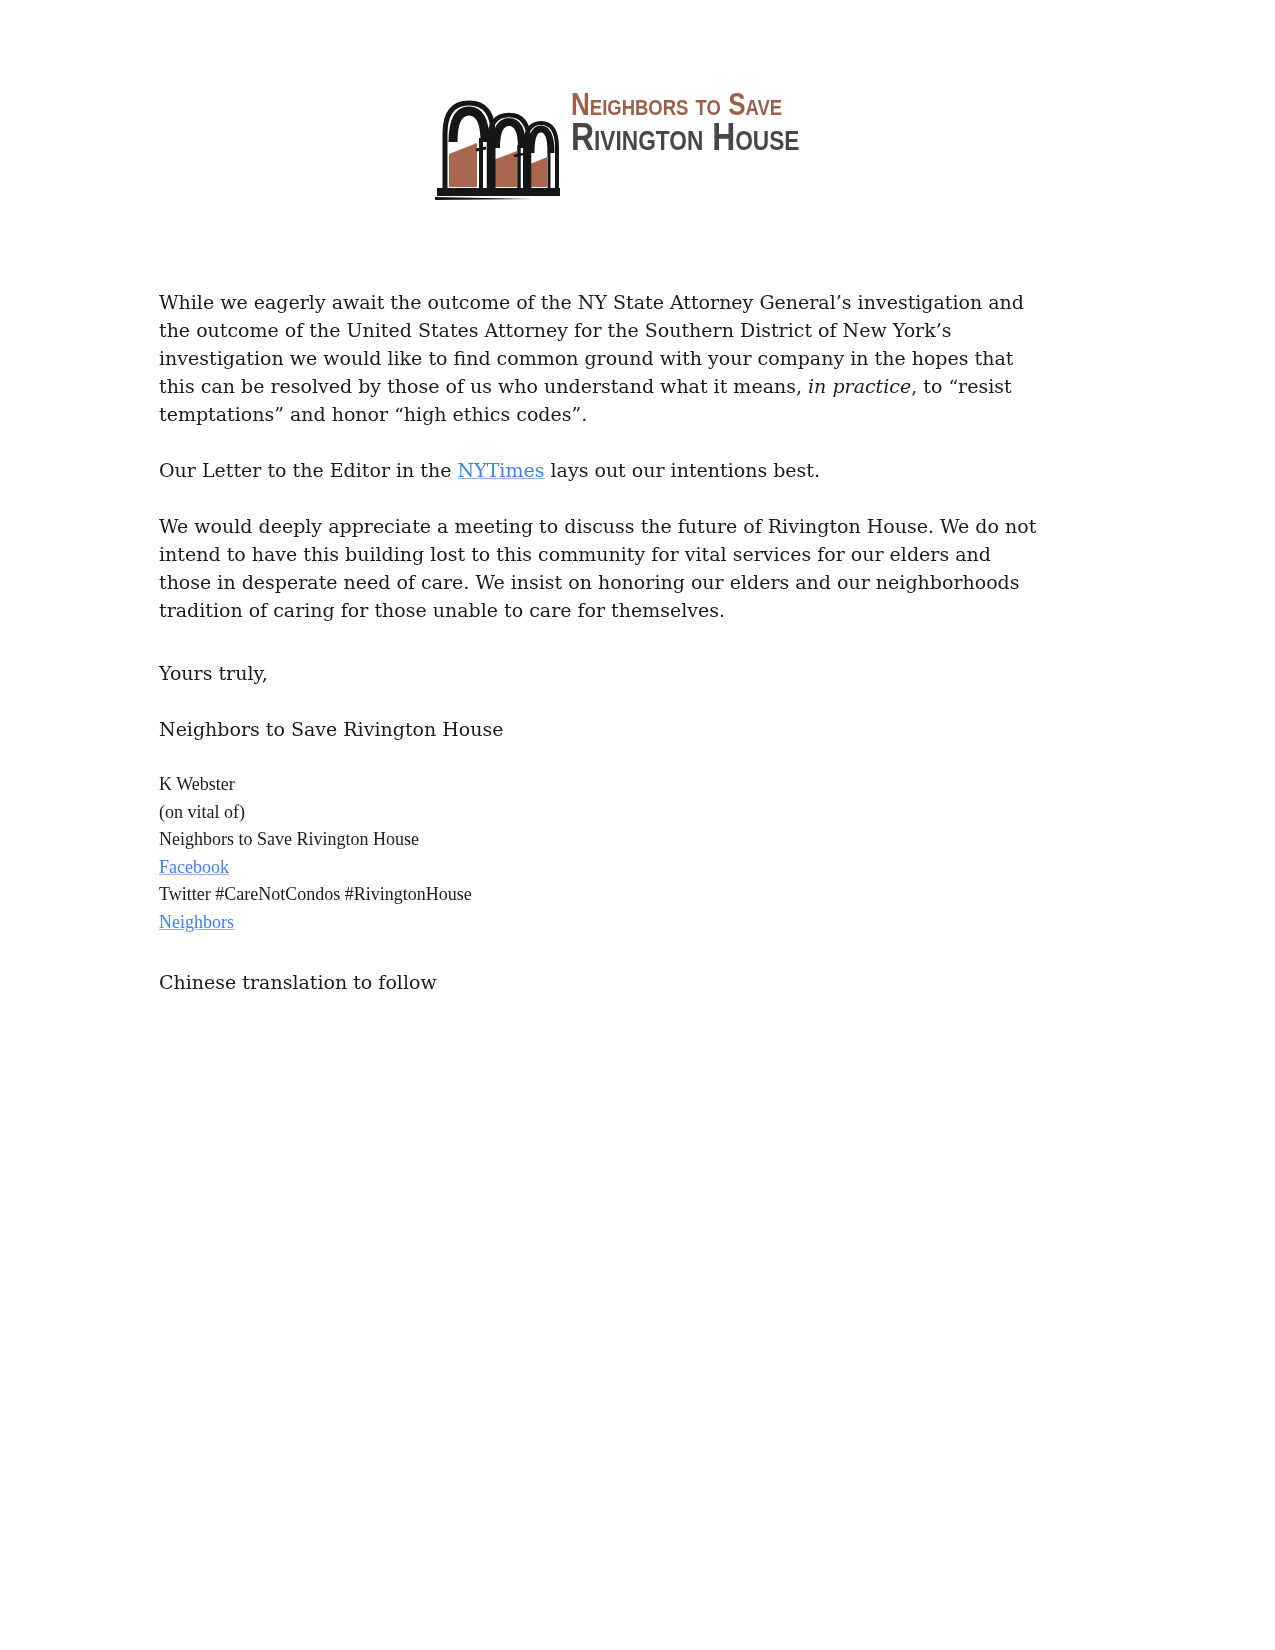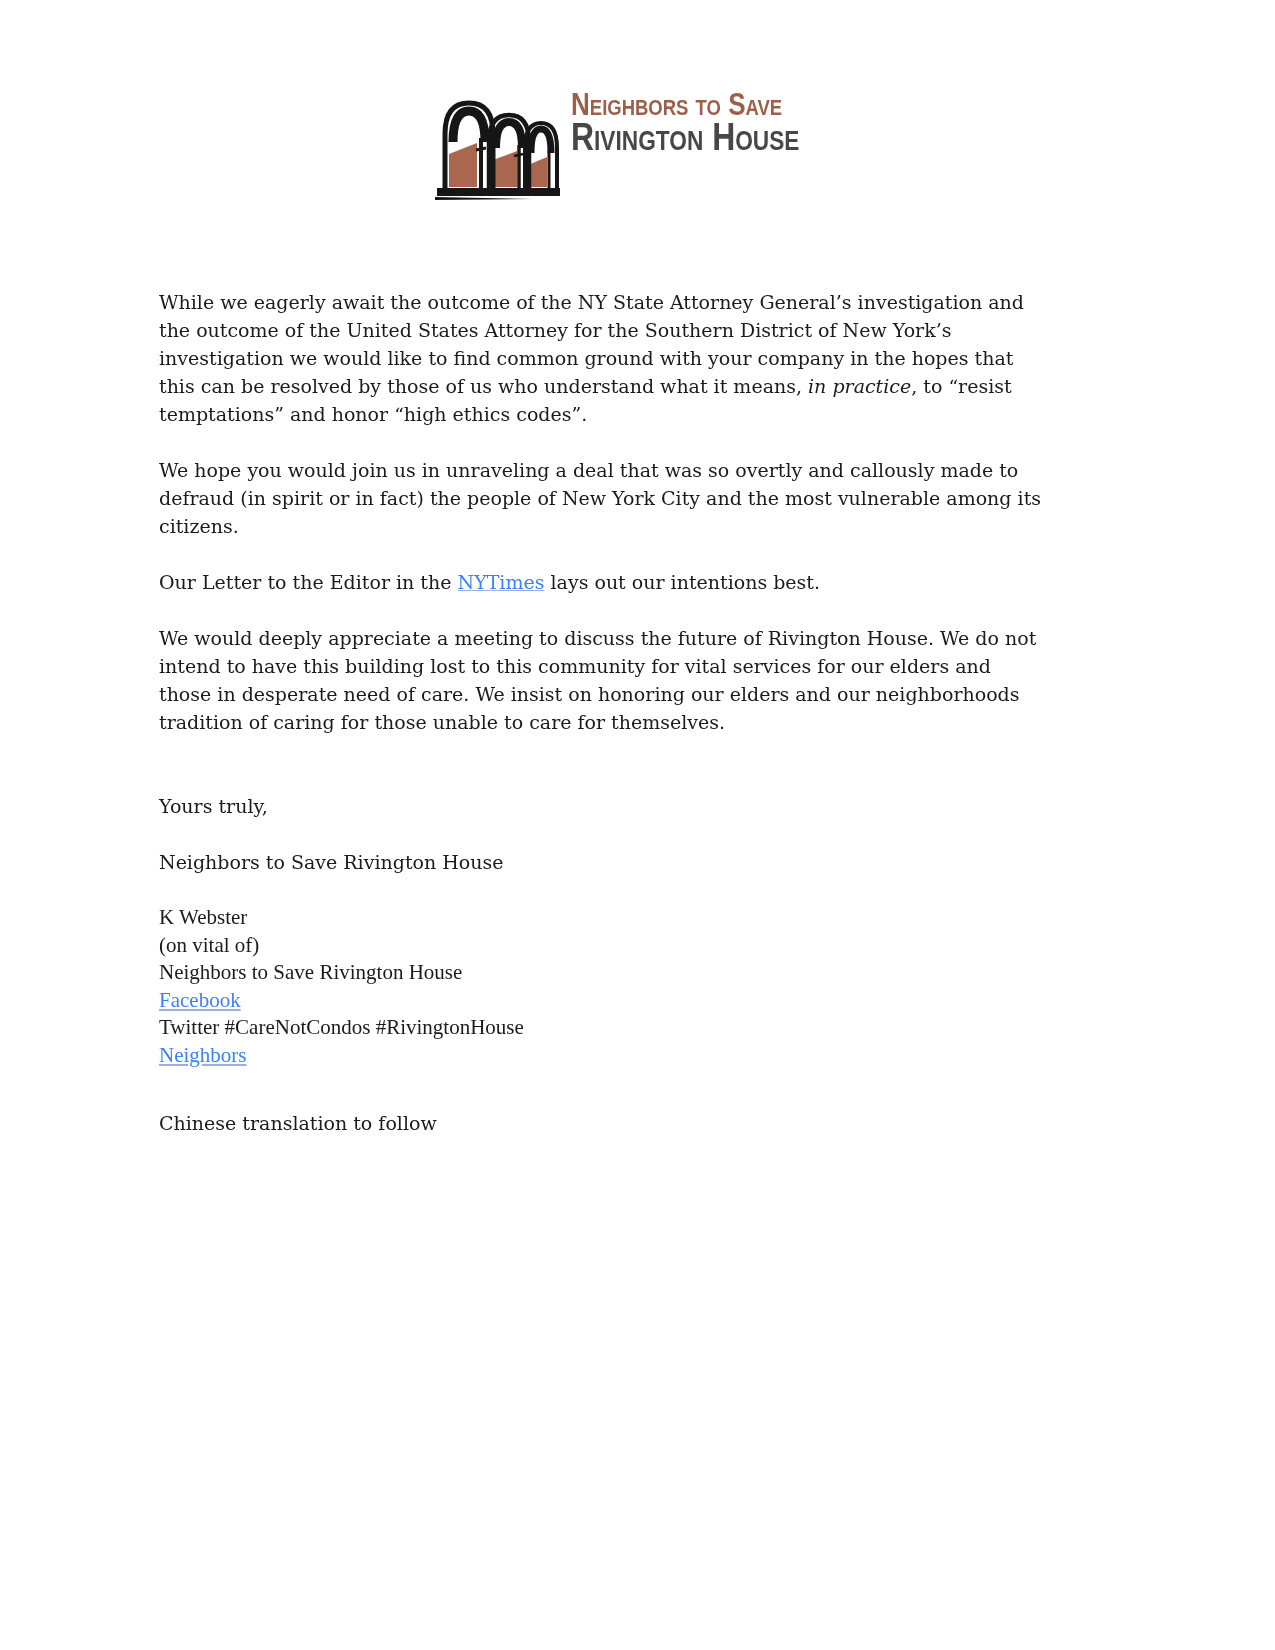--- a/index.html
+++ b/index.html
@@ -48,34 +48,34 @@
     left: 159px;
     top: 288px;
     width: 985px;
     font-size: 19px;
     line-height: 28px;
   }
   .para {
     white-space: pre-line;
     margin-bottom: 28px;
   }
-  .para.after-big { margin-bottom: 56px; }
+  .para.after-big { margin-bottom: 35px; }
   em { }
   a.link {
     color: #3b82f6;
     text-decoration: underline;
     text-decoration-color: #9dacе8;
     text-decoration-color: #9dace8;
     cursor: pointer;
   }
   .sig {
     font-family: "Liberation Serif", serif;
-    font-size: 21px;
+    font-size: 18px;
     line-height: 27.5px;
-    margin-bottom: 40px;
+    margin-bottom: 32px;
   }
   .footer-note { margin-bottom: 18px; }
 </style>
 </head>
 <body>
 
 <header class="logo">
   <svg width="132" height="115" viewBox="0 0 132 115" aria-hidden="true">
 
     <polygon points="16,64 44,53 44,97 16,97" fill="#a9674f"></polygon>
@@ -106,23 +106,20 @@
 </header>
 
 <main class="letter-body">
 
   <p class="para"><span>While we eagerly await the outcome of the NY State Attorney General’s investigation and
 the outcome of the United States Attorney for the Southern District of New York’s
 investigation we would like to find common ground with your company in the hopes that
 this can be resolved by those of us who understand what it means, </span><em>in practice</em><span>, to “resist
 temptations” and honor “high ethics codes”.</span></p>
 
-  <p class="para">We hope you would join us in unraveling a deal that was so overtly and callously made to
-defraud (in spirit or in fact) the people of New York City and the most vulnerable among its
-citizens.</p>
 
   <p class="para"><span>Our Letter to the Editor in the </span><a href="#" class="link">NYTimes</a><span> lays out our intentions best.</span></p>
 
   <p class="para after-big">We would deeply appreciate a meeting to discuss the future of Rivington House. We do not
 intend to have this building lost to this community for vital services for our elders and
 those in desperate need of care. We insist on honoring our elders and our neighborhoods
 tradition of caring for those unable to care for themselves.</p>
 
   <p class="para">Yours truly,</p>
 

